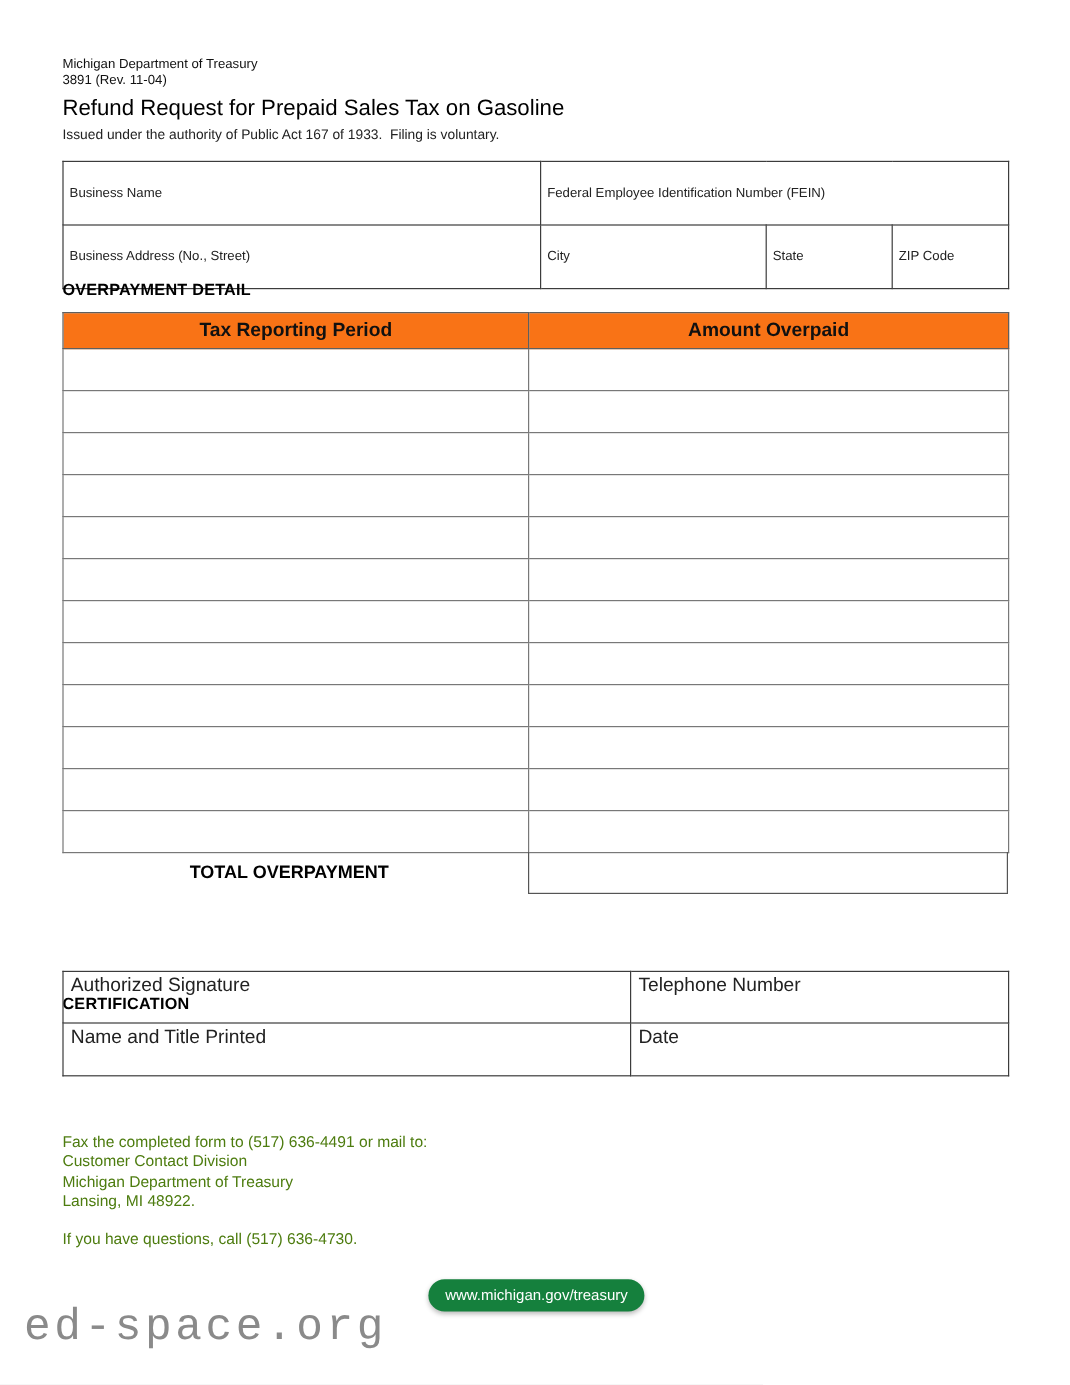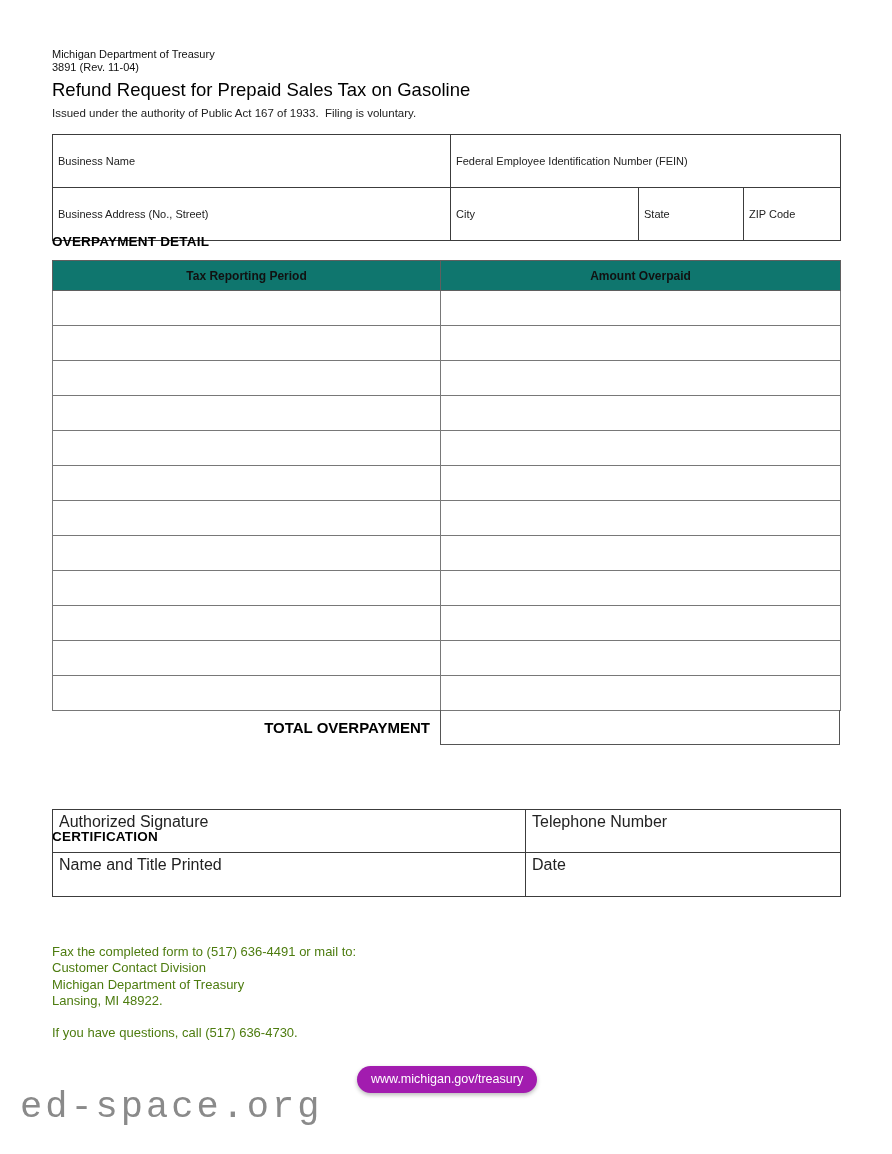--- a/index.html
+++ b/index.html
@@ -25,28 +25,28 @@
     border:1px solid #3c3c3c; vertical-align:top;
     font-size:11px; padding:20px 5px; height:45px; color:#222;
   }
 
   .section-title { position:absolute; left:52px; font-size:13.5px; font-weight:bold; color:#000; letter-spacing:0.2px; }
   #overpayment-title { top:234px; }
   #certification-title { top:829px; }
 
   .op-table { position:absolute; left:52px; top:260px; }
   .op-table th {
-    background:#0f766e; border:1px solid #5f5f5f;
-    font-size:12px; font-weight:bold; height:30px; text-align:center; color:#111;
+    background:#f97316; border:1px solid #5f5f5f;
+    font-size:16px; font-weight:bold; height:30px; text-align:center; color:#111;
   }
   .op-table td { border:1px solid #787878; height:35px; }
 
   .total-row { position:absolute; left:52px; top:710px; width:788px; height:35px; display:flex; }
   .total-label {
-    width:388px; text-align:right; padding-right:10px;
+    width:388px; text-align:center; padding-right:10px;
     font-size:15px; font-weight:bold; line-height:35px; color:#000;
   }
   .total-box {
     width:400px; height:35px;
     border-left:1px solid #555; border-right:1px solid #555; border-bottom:1px solid #555;
   }
 
   .cert-table { position:absolute; left:52px; top:809px; }
   .cert-table td {
     border:1px solid #3c3c3c; vertical-align:top;
@@ -55,21 +55,21 @@
   .cert-table .statement-cell { height:26px; font-size:11.5px; padding:6px 8px 4px 8px; }
   .cert-table .row-sign td { height:43px; }
   .cert-table .row-name td { height:44px; }
 
   .footer-block { position:absolute; left:52px; top:944px; font-size:13px; line-height:16.3px; color:#4d7c0f; }
   .footer-gap { height:16px; }
 
   .url-pill {
     position:absolute; left:357px; top:1066px;
     min-width:175px; height:27px; padding:0 14px;
-    background:#a21caf; border-radius:14px;
+    background:#15803d; border-radius:14px;
     color:#ffffff; font-size:12.5px; line-height:27px; text-align:center;
     box-shadow:0 2px 4px rgba(0,0,0,0.28);
     cursor:pointer;
   }
 
   .watermark {
     position:absolute; left:20px; top:1086px;
     font-family:"Liberation Mono", "DejaVu Sans Mono", monospace;
     font-size:37px; letter-spacing:3px; color:#8a8a8a;
   }

